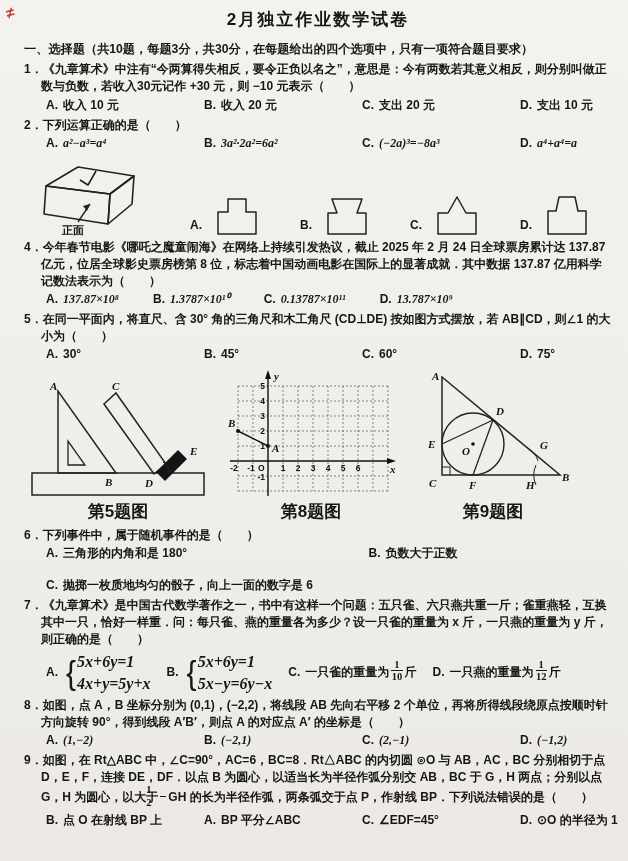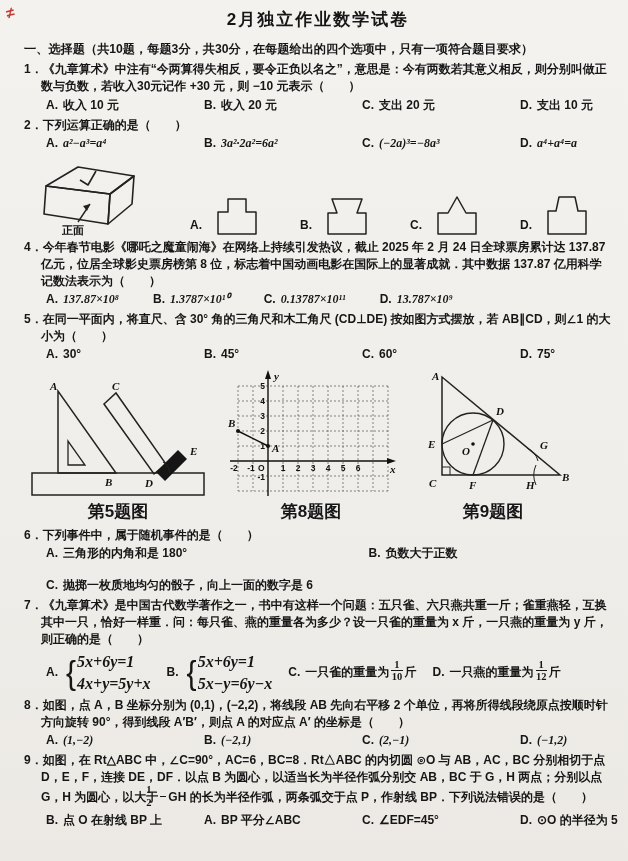--- a/index.html
+++ b/index.html
@@ -267,15 +267,15 @@
   </div>
 
   <p class="stem"><span>9．如图，在 Rt△ABC 中，∠C=90°，AC=6，BC=8．Rt△ABC 的内切圆 ⊙O 与 AB，AC，BC 分别相切于点 D，E，F，连接 DE，DF．以点 B 为圆心，以适当长为半径作弧分别交 AB，BC 于 G，H 两点；分别以点 G，H 为圆心，以大于</span><span class="frac">
         <span class="fn">1</span>
         <span>2</span>
       </span><span>GH 的长为半径作弧，两条弧交于点 P，作射线 BP．下列说法错误的是（　　）</span></p>
   <div class="optrow">
     <span class="opt"><span class="ol">B.</span><span>点 O 在射线 BP 上</span></span>
     <span class="opt"><span class="ol">A.</span><span>BP 平分∠ABC</span></span>
     <span class="opt"><span class="ol">C.</span><span>∠EDF=45°</span></span>
-    <span class="opt"><span class="ol">D.</span><span>⊙O 的半径为 5</span></span>
+    <span class="opt"><span class="ol">D.</span><span>⊙O 的半径为 1</span></span>
   </div>
 </div>
 
 </body></html>

